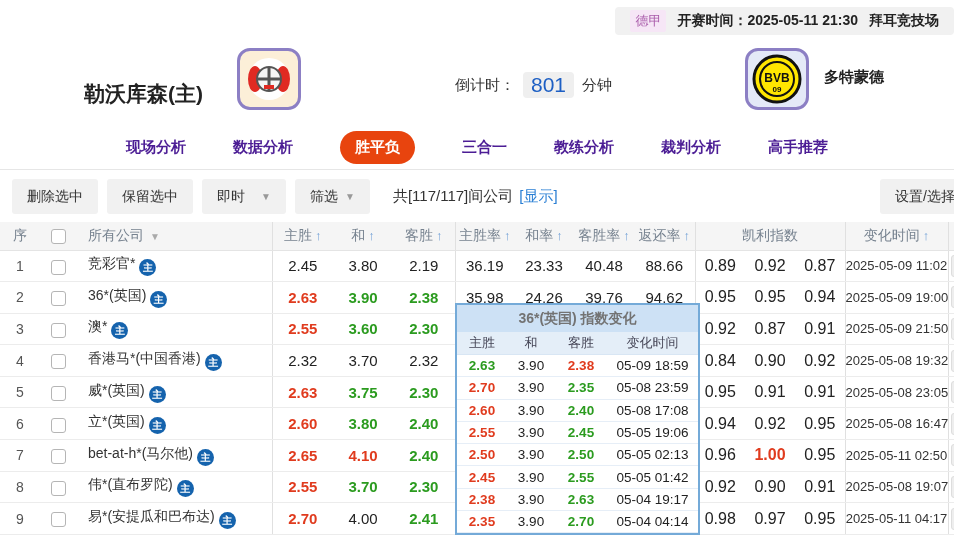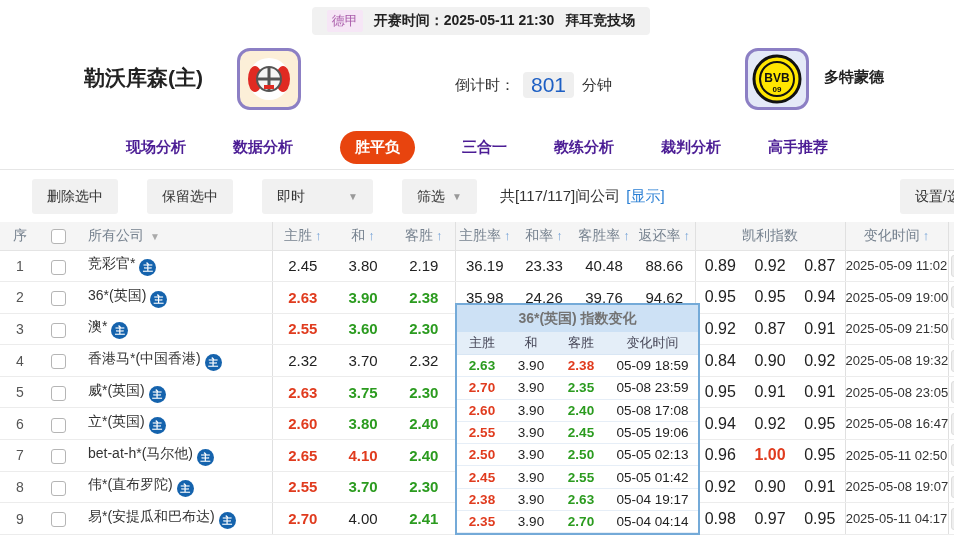--- a/index.html
+++ b/index.html
@@ -7,48 +7,48 @@
     --cd-blue:#1d5fc4; --icon-blue:#1563ad; --popup-border:#74aad8;
     --popup-head:#cde1f5; --popup-subhead:#e4eef8; --badge-bg:#f6e6f6; --badge-fg:#aa5cab;
     --arrow-blue:#6f9fd6;
   }
   *{margin:0;padding:0;box-sizing:border-box;}
   body{width:954px;height:537px;overflow:hidden;background:#fff;
        font-family:"Liberation Sans","DejaVu Sans",sans-serif;color:#222;}
   .page{position:relative;width:954px;height:537px;overflow:hidden;background:#fff;}
 
   
-  .top-strip{position:absolute;top:7px;left:0;right:0;display:flex;justify-content:center;padding-left:8px;}
+  .top-strip{position:absolute;top:7px;left:0;right:0;display:flex;justify-content:flex-end;padding-left:8px;}
   .match-pill{height:28px;display:flex;align-items:center;gap:11px;background:#f1f1f1;
               border-radius:4px;padding:0 15px;font-size:14px;font-weight:700;color:#222;}
   .league-badge{font-weight:400;font-size:13px;background:var(--badge-bg);color:var(--badge-fg);
                 padding:2px 5px;border-radius:2px;}
 
   
-  .home-name{position:absolute;left:84px;top:64px;font-size:21px;font-weight:700;}
+  .home-name{position:absolute;left:84px;top:80px;font-size:21px;font-weight:700;}
   .away-name{position:absolute;left:824px;top:68px;font-size:15px;font-weight:700;}
   .logo-box{position:absolute;top:48px;width:64px;height:62px;border:3px solid #8c7fc4;
             border-radius:13px;display:flex;align-items:center;justify-content:center;}
   .home-logo{left:237px;background:#fcefd8;}
   .away-logo{left:745px;background:#e4e9f7;}
   .countdown{position:absolute;left:455px;top:72px;font-size:15px;color:#333;display:flex;align-items:center;gap:8px;}
   .cd-num{color:var(--cd-blue);font-weight:400;font-size:21px;background:#efefef;border-radius:4px;padding:1px 8px;}
 
   
   .tabbar{position:absolute;top:125px;left:0;width:954px;height:45px;border-bottom:1px solid #e6e6e6;
           display:flex;justify-content:center;align-items:center;gap:47px;}
   .tab{font-size:15px;font-weight:700;color:#4c1d95;cursor:pointer;white-space:nowrap;}
   .tab-active{background:var(--accent);color:#fff;border-radius:17px;padding:7px 15px;}
 
   
   .toolbar{position:absolute;top:179px;left:12px;height:35px;display:flex;align-items:center;gap:9px;}
   .tbtn{background:#f1f1f1;border-radius:3px;font-size:14px;color:#333;height:35px;
-        display:flex;align-items:center;padding:0 15px;cursor:pointer;white-space:nowrap;margin-left:20px;}
+        display:flex;align-items:center;padding:0 15px;cursor:pointer;white-space:nowrap;}
   .dd{justify-content:space-between;}
-  .dd-instant{width:111px;}
+  .dd-instant{width:84px;}
   .caret{color:#999;font-size:10px;margin-left:7px;}
   .count{font-size:15px;color:#333;margin-left:14px;white-space:nowrap;}
   .count b{font-weight:400;}
   .show-link{color:var(--link);margin-left:6px;cursor:pointer;}
   .settings-btn{position:absolute;left:880px;top:179px;width:110px;}
 
   
   .table-wrap{position:absolute;top:222px;left:0;width:954px;}
   table{border-collapse:collapse;table-layout:fixed;width:954px;}
   thead th{height:28px;background:#f5f5f5;color:#76828f;font-size:14px;font-weight:400;

